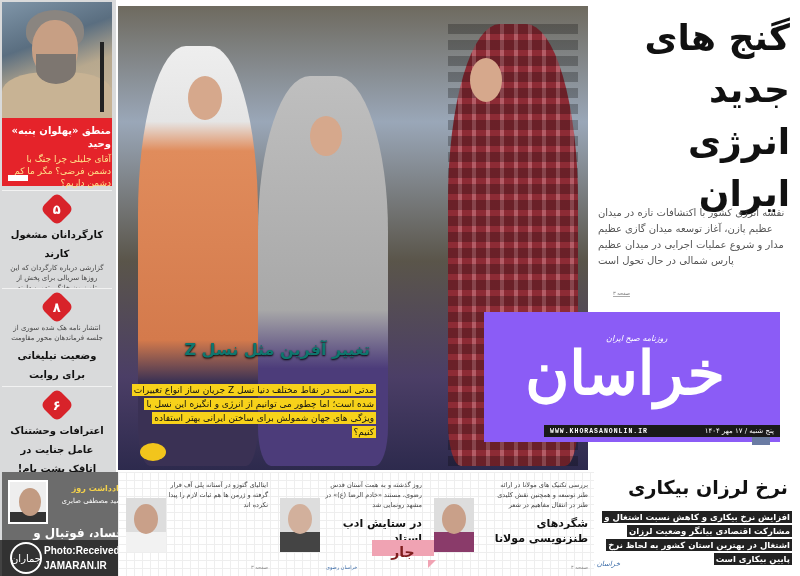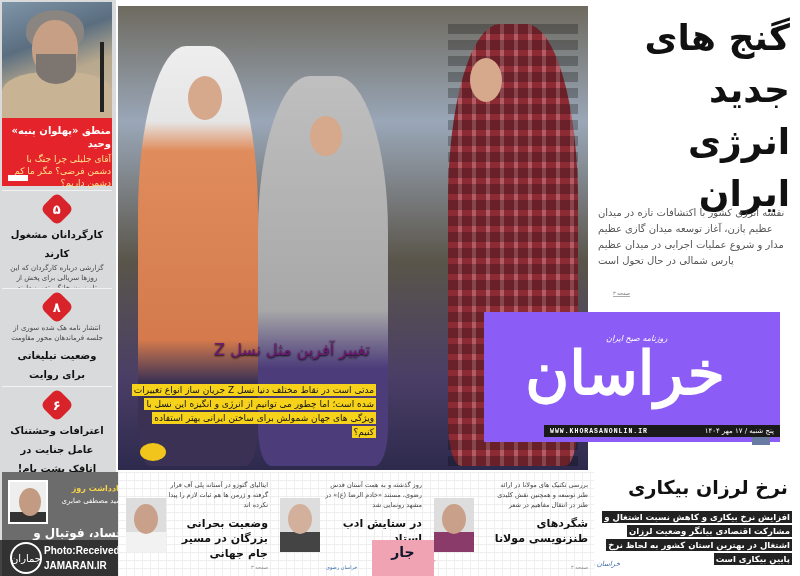--- a/index.html
+++ b/index.html
@@ -35,21 +35,21 @@
 #watermark .l1,#watermark .l2{position:absolute;left:44px;font-family:"Liberation Sans",sans-serif;color:#fff;font-size:10px;font-weight:bold}
 #watermark .l1{top:5px}#watermark .l2{top:20px}
 
 #photo{left:118px;top:6px;width:470px;height:464px;background:linear-gradient(180deg,#6e6a5f 0%,#9aa7b8 25%,#5a554a 55%,#4b3e66 80%,#2d2a4d 100%);overflow:hidden}
 .person{position:absolute;border-radius:40% 40% 10% 10%}
 #p1{left:20px;top:40px;width:120px;height:420px;background:linear-gradient(180deg,#eee 0%,#e5e5e5 18%,#e08c5c 25%,#d47a4c 70%,#3a3154 80%)}
 #p2{left:140px;top:70px;width:130px;height:390px;background:linear-gradient(180deg,#bfbfbf 0%,#a8a8a8 60%,#4c3c7a 75%)}
 #p3{left:330px;top:18px;width:130px;height:442px;background:repeating-linear-gradient(90deg,#8d2b35 0 10px,#b45c66 10px 14px),linear-gradient(180deg,#8d2b35,#6a2030)}
 #p3:after{content:"";position:absolute;inset:0;background:repeating-linear-gradient(0deg,rgba(0,0,0,.25) 0 10px,transparent 10px 16px)}
 .face-s{position:absolute;border-radius:50%;background:#d6a88c}
-#photoheadline{left:130px;top:340px;width:240px;text-align:right;font-weight:normal;font-size:16px;color:#701a75;text-shadow:0 1px 2px #000}
+#photoheadline{left:130px;top:340px;width:240px;text-align:right;font-weight:bold;font-size:16px;color:#0f766e;text-shadow:0 1px 2px #000}
 #photolede{left:130px;top:383px;width:246px;text-align:right;font-size:9px;line-height:14px}
 #photolede span{background:#f7d21a;color:#111;padding:1px 2px;box-decoration-break:clone;-webkit-box-decoration-break:clone}
 #photologo{left:140px;top:443px;width:26px;height:18px;border-radius:50%;background:#f2c51c}
 
 #mainheadline{right:10px;top:12px;width:190px;text-align:right;font-weight:bold;font-size:36px;line-height:52px;color:#111}
 #mainlede{right:12px;top:205px;width:190px;text-align:left;font-size:10px;line-height:16px;color:#555}
 #pageref{right:170px;top:290px;font-size:5px;color:#777;border-bottom:1px solid #aaa}
 #masthead{left:484px;top:312px;width:296px;height:130px;background:#8b5cf6;overflow:hidden}
 #masthead .tag{position:absolute;left:122px;top:22px;font-size:8px;color:#fff;font-style:italic}
 #masthead .name{position:absolute;left:16px;top:26px;width:250px;text-align:center;font-family:"DejaVu Serif",serif;font-size:60px;font-weight:bold;color:#fff;letter-spacing:2px}
@@ -64,21 +64,21 @@
 #unempl-sig{right:180px;top:560px;font-size:7px;color:#3a6ba8;font-style:italic}
 
 #strip{left:118px;top:472px;width:476px;height:104px;background-color:#fff;background-image:linear-gradient(#eee 1px,transparent 1px),linear-gradient(90deg,#eee 1px,transparent 1px);background-size:8px 8px}
 .story{position:absolute;top:478px;height:96px}
 .story .ph{position:absolute;top:20px;left:4px;width:40px;height:54px;background:#ddd;overflow:hidden}
 .story .ph .f{position:absolute;left:8px;top:6px;width:24px;height:30px;border-radius:50%;background:#c9a089}
 .story .ph .b{position:absolute;left:0;top:34px;width:40px;height:24px}
 .story .kick{position:absolute;right:4px;top:2px;width:100px;text-align:right;font-size:6.5px;line-height:10px;color:#444}
 .story .hd{position:absolute;right:4px;top:38px;width:100px;text-align:right;font-size:11px;line-height:15px;font-weight:bold;color:#111}
 .story .pg{position:absolute;right:4px;bottom:4px;font-size:5px;color:#888}
-#jaar{left:372px;top:540px;width:62px;height:36px;background:#f0a3b3;color:#0f172a;font-weight:bold;font-size:14px;text-align:center;line-height:24px}
+#jaar{left:372px;top:540px;width:62px;height:16px;background:#f0a3b3;color:#7f1d1d;font-weight:bold;font-size:14px;text-align:center;line-height:24px}
 #jaar:after{content:"";position:absolute;left:56px;top:20px;border-left:8px solid #f0a3b3;border-bottom:8px solid transparent}
 </style>
 </head>
 <body>
 
 <div class="abs" id="leftcol"></div>
 <div class="abs" id="portrait">
   <div class="body"></div>
     <div class="hair"></div>
     <div class="face"></div>
@@ -161,21 +161,20 @@
 <div class="abs" id="unempl-sig">خراسان رضوی</div>
 
 <div class="abs" id="strip"></div>
 
 <div class="story" style="left:122px;width:150px">
   <div class="ph">
       <div class="b" style="background:#f2f2f2"></div>
       <div class="f"></div>
     </div>
   <div class="kick">ایتالیای گتوزو در آستانه پلی آف قرار گرفته و ژرمن ها هم ثبات لازم را پیدا نکرده اند</div>
-  <div class="hd">وضعیت بحرانی بزرگان در مسیر جام جهانی</div>
   <div class="pg">صفحه ۳</div>
 </div>
 <div class="story" style="left:276px;width:150px">
   <div class="ph">
       <div class="b" style="background:#444"></div>
       <div class="f" style="background:#d2b09c"></div>
     </div>
   <div class="kick">روز گذشته و به همت آستان قدس رضوی، مستند «خادم الرضا (ع)» در مشهد رونمایی شد</div>
   <div class="hd">در ستایش ادب استاد</div>
   <div class="pg" style="right:auto;left:50px;color:#3a6ba8">خراسان رضوی</div>

